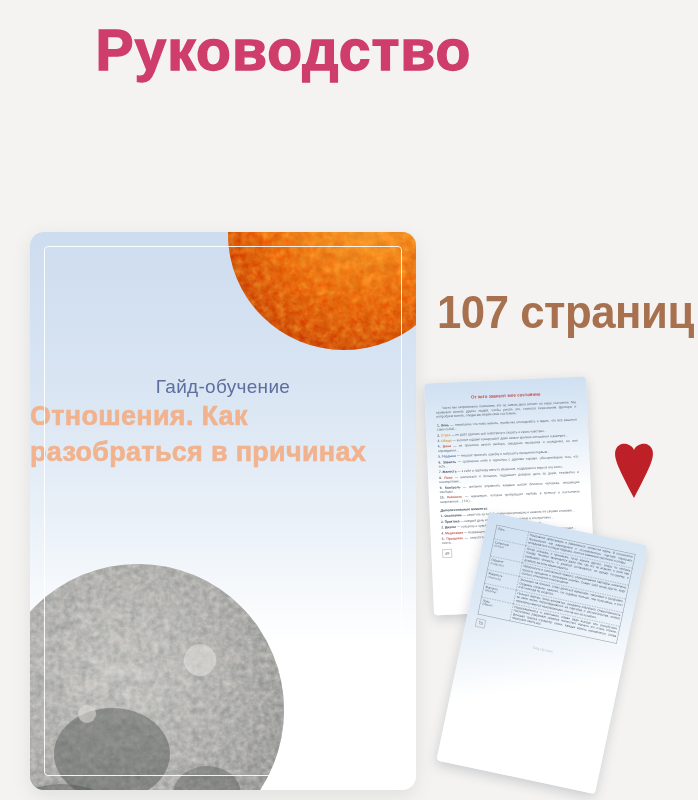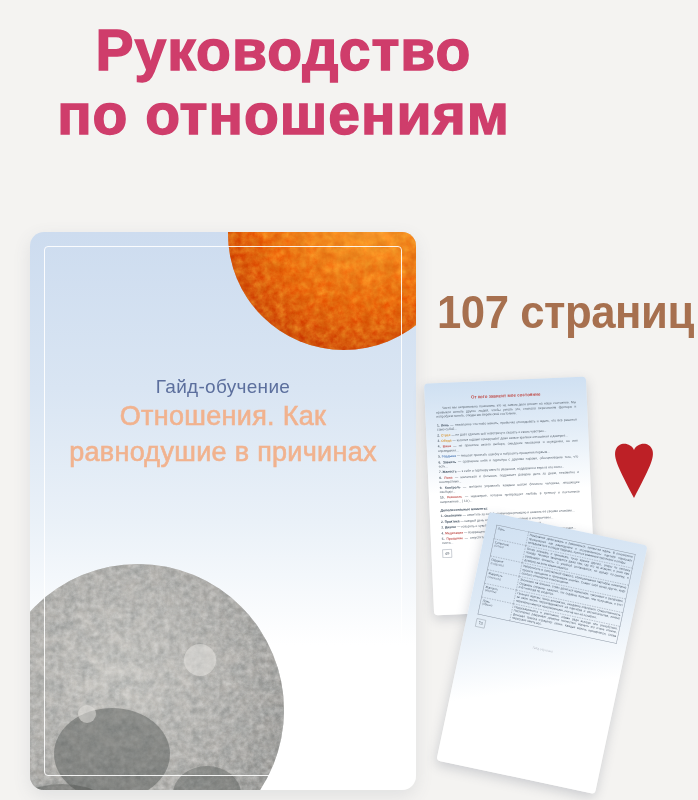--- a/index.html
+++ b/index.html
@@ -25,22 +25,22 @@
     position:absolute;left:14px;top:14px;right:14px;bottom:14px;
     border:1.5px solid rgba(255,255,255,0.9);border-radius:4px;z-index:4;
   }
   .sun-wrap{position:absolute;left:198px;top:-114px;width:232px;height:232px;z-index:1;}
   .moon-wrap{position:absolute;left:-38px;top:332px;width:292px;height:292px;z-index:1;}
   .cover-kicker{
     position:absolute;left:0;top:144px;width:100%;text-align:center;z-index:3;
     color:#5c6f9d;font-size:19px;letter-spacing:0.3px;
   }
   .cover-title{
-    position:absolute;left:0;top:166px;width:100%;text-align:center;z-index:3;
-    color:#f1b28e;font-weight:normal;font-size:27px;line-height:36px;
+    position:absolute;left:0;top:166px;width:100%;z-index:3;
+    color:#f1b28e;font-weight:bold;font-size:27px;line-height:36px;
     -webkit-text-stroke:0.6px #f1b28e;letter-spacing:0.3px;
   }
   
   .pages-count{
     position:absolute;left:437px;top:284px;
     color:#a7704f;font-weight:bold;font-size:47px;letter-spacing:-0.5px;
     transform:scaleX(0.93);transform-origin:left top;white-space:nowrap;
   }
   .heart-wrap{position:absolute;left:612px;top:441px;width:44px;height:60px;}
   
@@ -76,21 +76,20 @@
   .p2-label .sub{display:block;font-size:5.6px;color:#6a7480;}
   .p2-text{text-align:justify;}
   .p2-footer{text-align:center;font-size:6px;color:#b9bec6;margin-top:14px;}
   .p2-bottom{display:flex;flex-direction:column;}
 </style>
 </head>
 <body>
 
 <div class="main-title">
   <div>Руководство</div>
-  <div>по отношениям</div>
 </div>
 
 <div class="cover-card">
 
   <div class="sun-wrap">
     <svg width="232" height="232" viewBox="0 0 232 232">
       <defs>
         <radialGradient id="sunGrad" cx="0.60" cy="0.32" r="0.78">
           <stop offset="0%" stop-color="#ffcf6e"></stop>
           <stop offset="28%" stop-color="#ff9425"></stop>
@@ -150,21 +149,21 @@
         <ellipse cx="70" cy="260" rx="60" ry="40" fill="#4a4e4c" opacity="0.4"></ellipse>
         <circle cx="208" cy="96" r="16" fill="#e4e2de" opacity="0.55"></circle>
         <circle cx="95" cy="150" r="9" fill="#e8e6e2" opacity="0.5"></circle>
       </g>
     </svg>
   </div>
 
   <div class="cover-kicker">Гайд-обучение</div>
   <div class="cover-title">
     <div>Отношения. Как</div>
-    <div>равнодушие в причинах</div>
+    <div>разобраться в причинах</div>
   </div>
 
   <div class="cover-frame"></div>
 </div>
 
 <div class="pages-count">107 страниц</div>
 
 <div class="heart-wrap">
   <svg width="44" height="60" viewBox="0 0 44 60">
     <path d="M22 9 C19 1.5, 7 0, 3.8 8.5 C0.8 16.5, 7 28, 22 57 C37 28, 43.2 16.5, 40.2 8.5 C37 0, 25 1.5, 22 9 Z" fill="#bd2026"></path>

